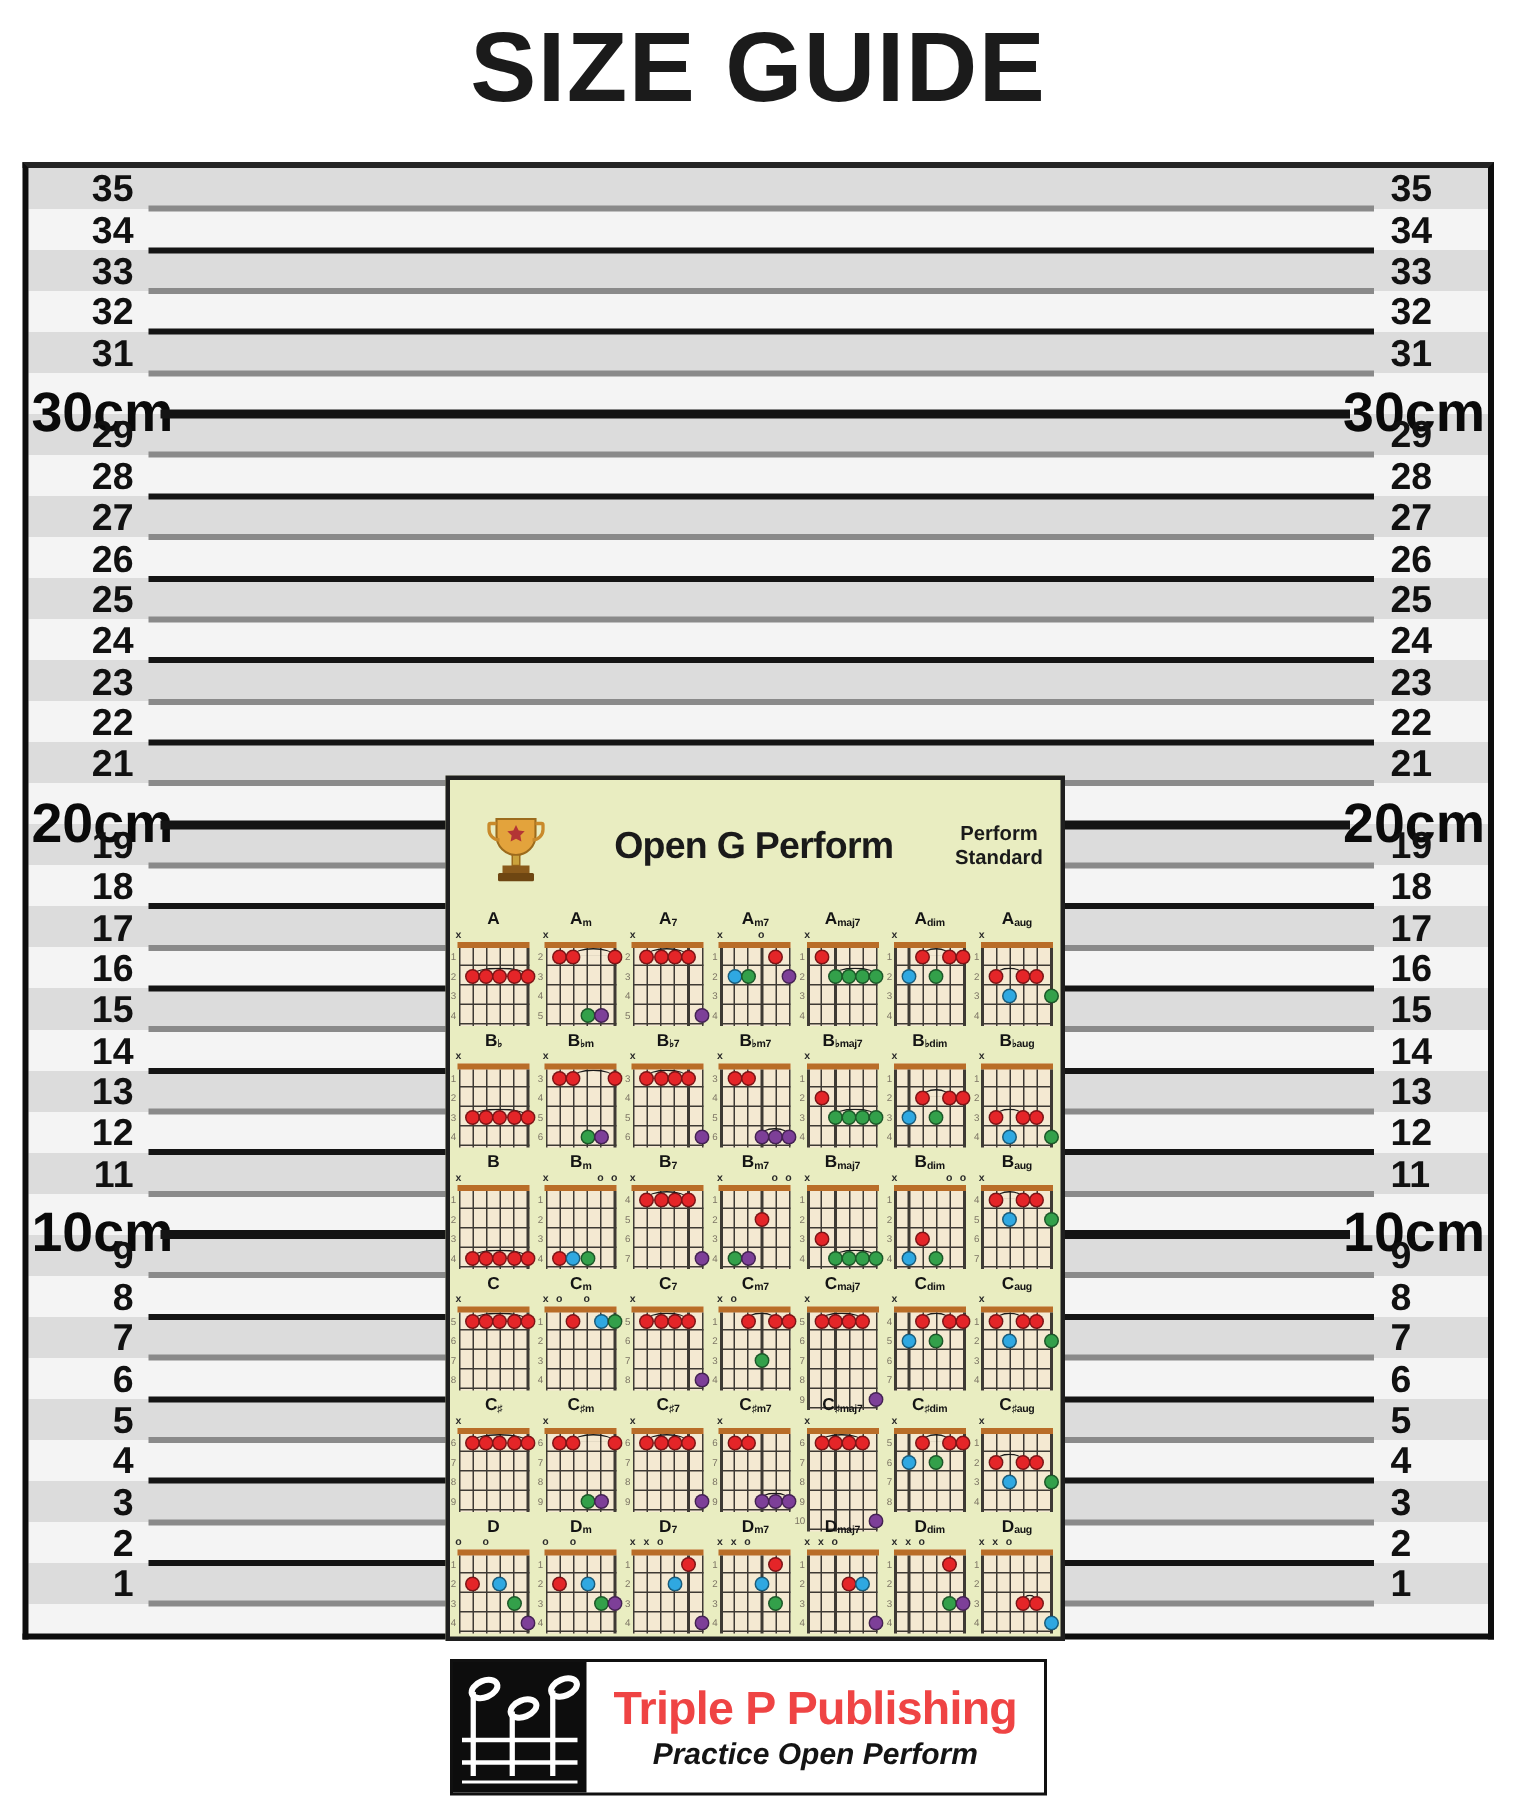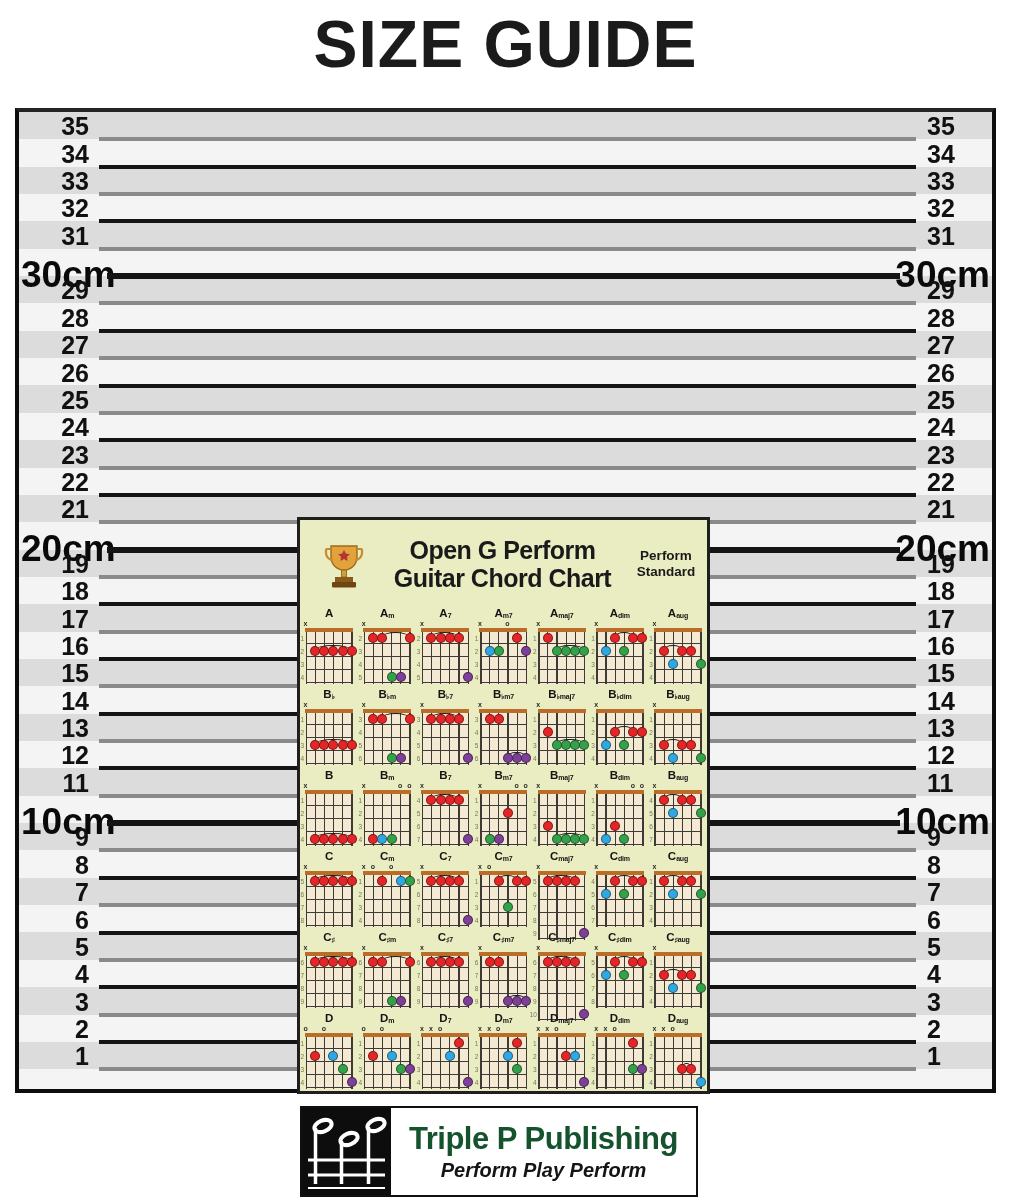--- a/index.html
+++ b/index.html
@@ -45,21 +45,21 @@
   .dot{position:absolute;width:10px;height:10px;border-radius:50%;box-sizing:border-box;border:0.8px solid rgba(0,0,0,0.45);}
   .barre{position:absolute;height:5px;border-top:1.4px solid #191919;
     border-radius:50% 50% 0 0 / 100% 100% 0 0;box-sizing:border-box;}
 
   
   .banner{position:absolute;left:300px;top:1106px;width:398px;height:91px;
     border:2.5px solid #101010;box-sizing:border-box;display:flex;background:#ffffff;z-index:6;}
   .logo-box{width:89px;height:100%;background:#0d0d0d;flex:0 0 auto;}
   .banner-text{flex:1;display:flex;flex-direction:column;justify-content:center;
     align-items:center;gap:2px;}
-  .pub-name{font-size:31px;font-weight:800;color:#14532d;letter-spacing:-0.5px;}
+  .pub-name{font-size:31px;font-weight:800;color:#ef4444;letter-spacing:-0.5px;}
   .pub-tag{font-size:20px;font-weight:700;font-style:italic;color:#141414;}
 </style>
 </head>
 <body>
 
 <div class="page-title">SIZE GUIDE</div>
 
 <div class="ruler" id="ruler">
     <div class="rline" style="top: 25.35px; height: 4px; left: 80px; right: 76px; background: rgb(138, 138, 138);"></div>
     <div class="rnum" style="left: 28px; top: 2.35px; width: 42px; text-align: right;">35</div>
@@ -174,21 +174,20 @@
       <path d="M7 3 h26 v11 a13 13 0 0 1 -26 0 z" fill="#e3a33c" stroke="#9c6b1c" stroke-width="1.4"></path>
       <path d="M7 6 h-4 a1 1 0 0 0 -1 1 v3 a7 7 0 0 0 7 7" fill="none" stroke="#c98a2b" stroke-width="2.2"></path>
       <path d="M33 6 h4 a1 1 0 0 1 1 1 v3 a7 7 0 0 1 -7 7" fill="none" stroke="#c98a2b" stroke-width="2.2"></path>
       <path d="M20 7 l1.8 3.6 4 .6 -2.9 2.8 .7 4 -3.6 -1.9 -3.6 1.9 .7 -4 -2.9 -2.8 4 -.6 z" fill="#b33535"></path>
       <rect x="17.5" y="27" width="5" height="7" fill="#caa23c" stroke="#9c6b1c" stroke-width="1"></rect>
       <rect x="11" y="34" width="18" height="5" fill="#8a5a1b"></rect>
       <rect x="8" y="39" width="24" height="5.5" rx="1" fill="#6e4612"></rect>
     </svg>
     <div class="chart-titles">
       <div>Open G Perform</div>
-      <div>Guitar Chord Chart</div>
     </div>
     <div class="chart-edition">
       <div>Perform</div>
       <div>Standard</div>
     </div>
   </div>
   <div class="chord-grid" id="chordGrid">
       <div class="chord-cell">
         <div class="chord-name"><span>A</span></div>
         <div class="mk-row">
@@ -1414,15 +1413,15 @@
         <line x1="39.5" y1="33" x2="39.5" y2="76" stroke-width="3.5"></line>
         <line x1="66.5" y1="19" x2="66.5" y2="76" stroke-width="3.5"></line>
         <line x1="6" y1="52" x2="83" y2="52" stroke-width="3"></line>
         <line x1="6" y1="67" x2="83" y2="67" stroke-width="3"></line>
         <line x1="6" y1="80" x2="83" y2="80" stroke-width="2"></line>
       </g>
     </svg>
   </div>
   <div class="banner-text">
     <div class="pub-name">Triple P Publishing</div>
-    <div class="pub-tag">Perform Play Perform</div>
+    <div class="pub-tag">Practice Open Perform</div>
   </div>
 </div>
 
 </body></html>

